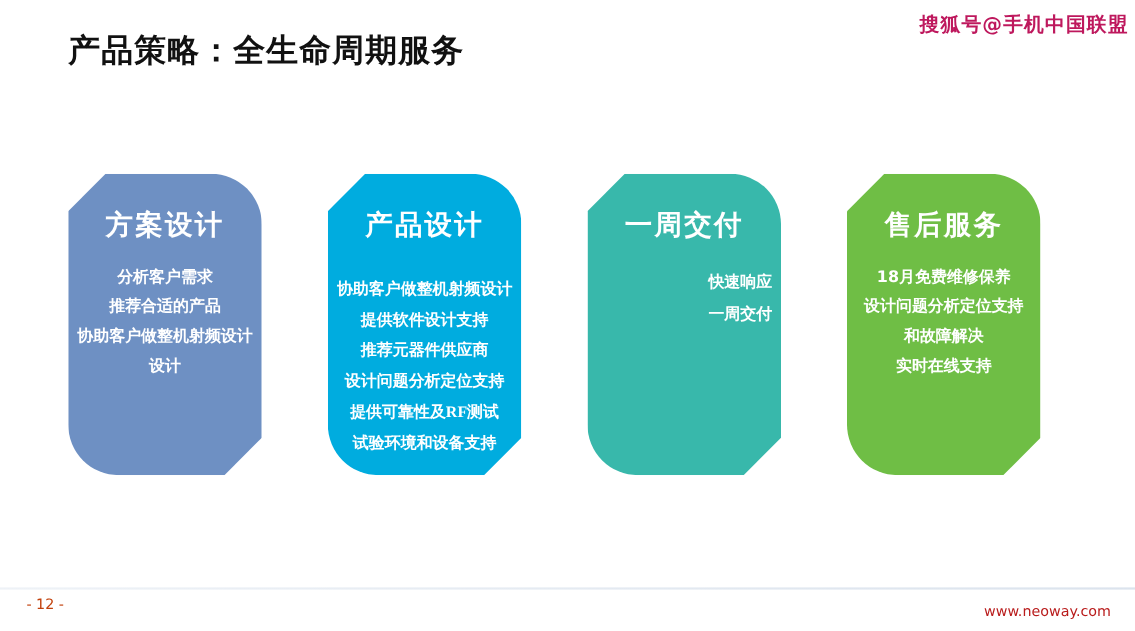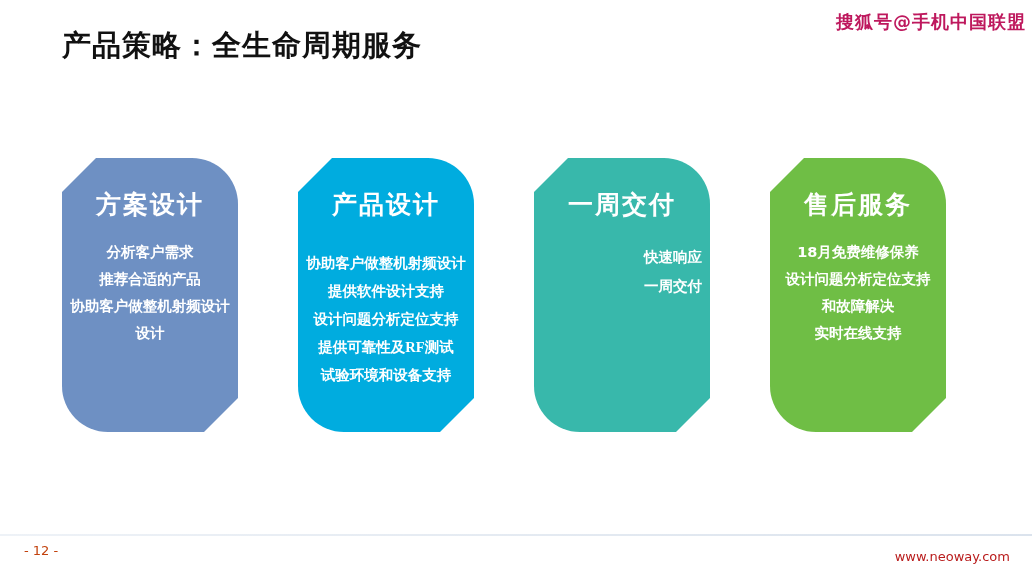--- a/index.html
+++ b/index.html
@@ -105,20 +105,21 @@
       <div>协助客户做整机射频设计</div>
       <div>设计</div>
     </div>
   </div>
 
   <div class="card card-2" style="background-color: rgb(0, 172, 223);">
     <h2 class="card-title">产品设计</h2>
     <div class="card-body">
       <div>协助客户做整机射频设计</div>
       <div>提供软件设计支持</div>
+      <div>推荐元器件供应商</div>
       <div>设计问题分析定位支持</div>
       <div>提供可靠性及RF测试</div>
       <div>试验环境和设备支持</div>
     </div>
   </div>
 
   <div class="card card-3" style="background-color: rgb(56, 184, 171);">
     <h2 class="card-title">一周交付</h2>
     <div class="card-body">
       <div>快速响应</div>

